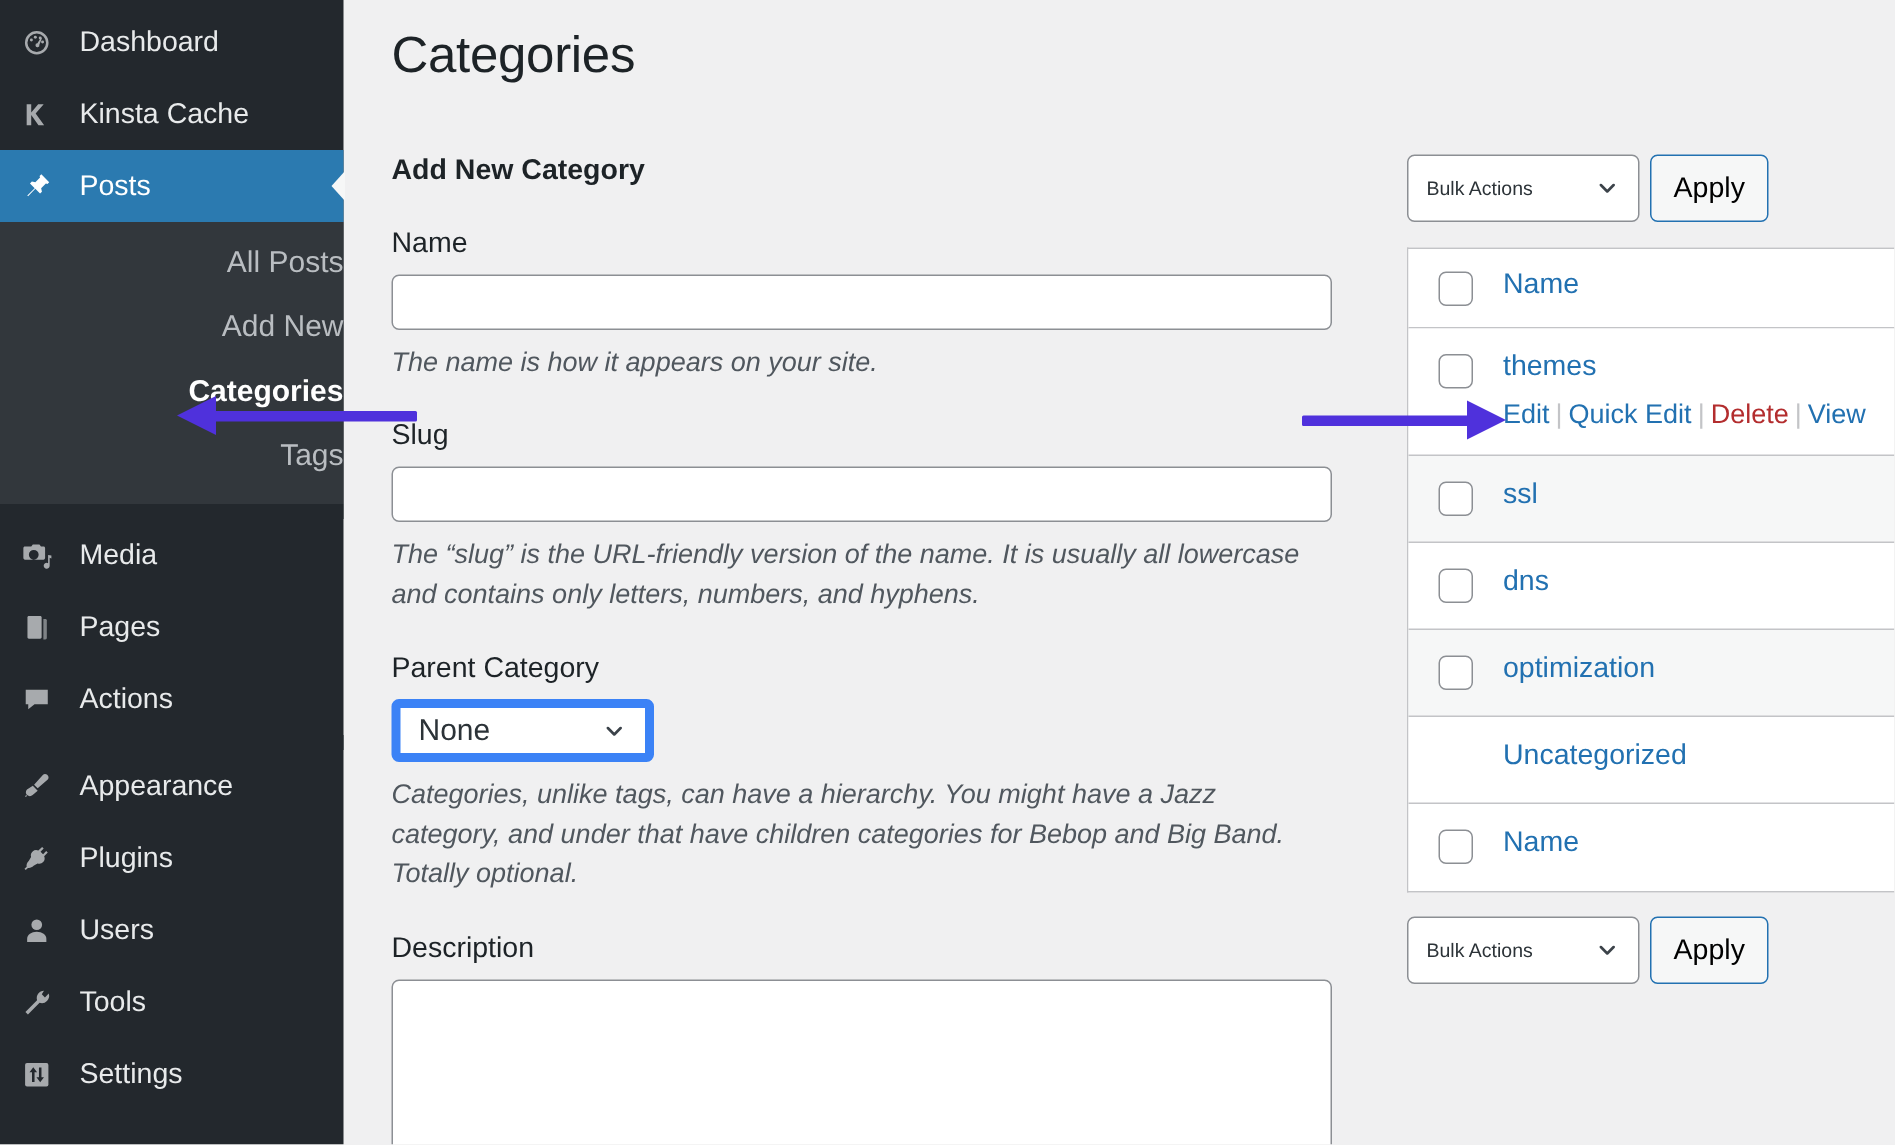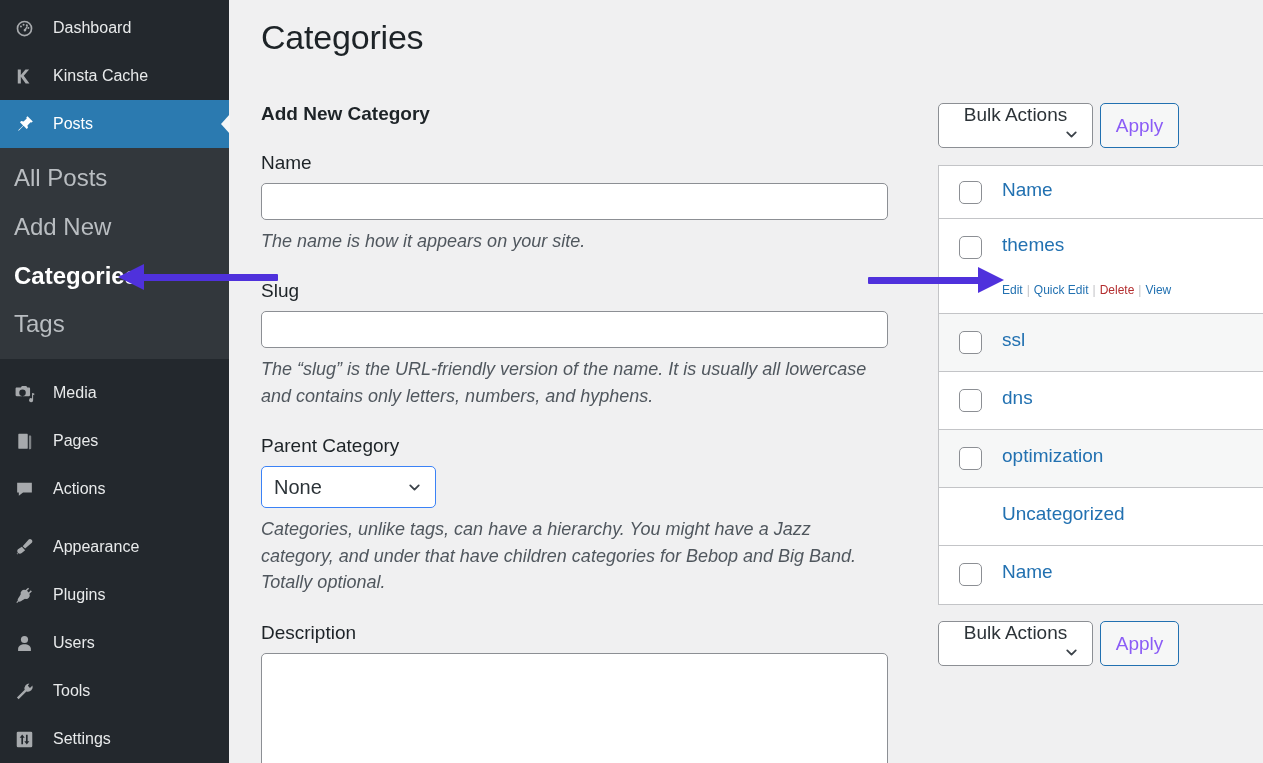--- a/index.html
+++ b/index.html
@@ -30,21 +30,21 @@
   }
 
   .menu-top { padding-top: 4px; }
 
   .menu-item {
     display: flex;
     align-items: center;
     height: 48px;
     padding-left: 14px;
     color: #e8eaeb;
-    font-size: 16px;
+    font-size: 19px;
     position: relative;
     cursor: pointer;
   }
   .menu-item .m-icon {
     width: 28px;
     min-width: 28px;
     display: flex;
     align-items: center;
     justify-content: flex-start;
     color: #a7aaad;
@@ -67,23 +67,24 @@
     border-style: solid;
     border-width: 10px 9px 10px 0;
     border-color: transparent #f6f7f7 transparent transparent;
   }
 
   .submenu { background: #32373c; padding: 6px 0 10px 0; }
   .submenu .sub-item {
     display: block;
     padding: 7px 0 7px 14px;
     color: #b9bdc1;
-    font-size: 24px;
+    font-size: 20px;
     cursor: pointer;
     line-height: 1.45;
+    text-align: right;
   }
   .submenu .sub-item.active { color: #fff; font-weight: bold; }
 
   .menu-sep { height: 10px; background: #23282d; }
 
   
   #content {
     flex: 1;
     height: 763px;
     background: #f0f0f1;
@@ -148,21 +149,21 @@
   .field-block { margin-bottom: 26px; }
 
   .select-wrap {
     position: relative;
     display: inline-block;
   }
   .select-box {
     width: 175px;
     height: 42px;
     background: #fff;
-    border: 1px solid #3b82f6;
+    border: 6px solid #3b82f6;
     border-radius: 5px;
     font-size: 20px;
     color: #2c3338;
     display: flex;
     align-items: center;
     padding: 0 12px;
     cursor: pointer;
   }
   .select-box .chev {
     margin-left: auto;
@@ -202,34 +203,33 @@
   }
   .bulk-select {
     width: 155px;
     height: 45px;
     background: #fff;
     border: 1px solid #8c8f94;
     border-radius: 5px;
     display: flex;
     align-items: center;
     padding: 0 12px;
-    font-size: 19px;
+    font-size: 13px;
     color: #2c3338;
     cursor: pointer;
-    flex-direction: column;
   }
   .bulk-select .chev { margin-left: auto; display: flex; align-items: center; color: #3c434a; }
 
   .apply-btn {
     height: 45px;
     min-width: 79px;
     background: #f6f7f7;
     border: 1px solid #2271b1;
     border-radius: 5px;
-    color: #8b5cf6;
+    color: #000000;
     font-size: 19px;
     font-family: "Liberation Sans", sans-serif;
     display: flex;
     align-items: center;
     justify-content: center;
     padding: 0 14px;
     cursor: pointer;
   }
 
   .cat-table {
@@ -278,22 +278,22 @@
   }
   .hdr-name {
     font-size: 19px;
     font-weight: normal;
     color: #2271b1;
     line-height: 1;
     cursor: pointer;
   }
 
   .row-actions {
-    margin-top: 28px;
-    font-size: 12px;
+    margin-top: 11px;
+    font-size: 18px;
     white-space: nowrap;
     color: #c3c4c7;
   }
   .row-actions a {
     color: #2271b1;
     text-decoration: none;
     cursor: pointer;
   }
   .row-actions a.danger { color: #b32d2e; }
   .row-actions .sep { padding: 0 4px; color: #c3c4c7; }

